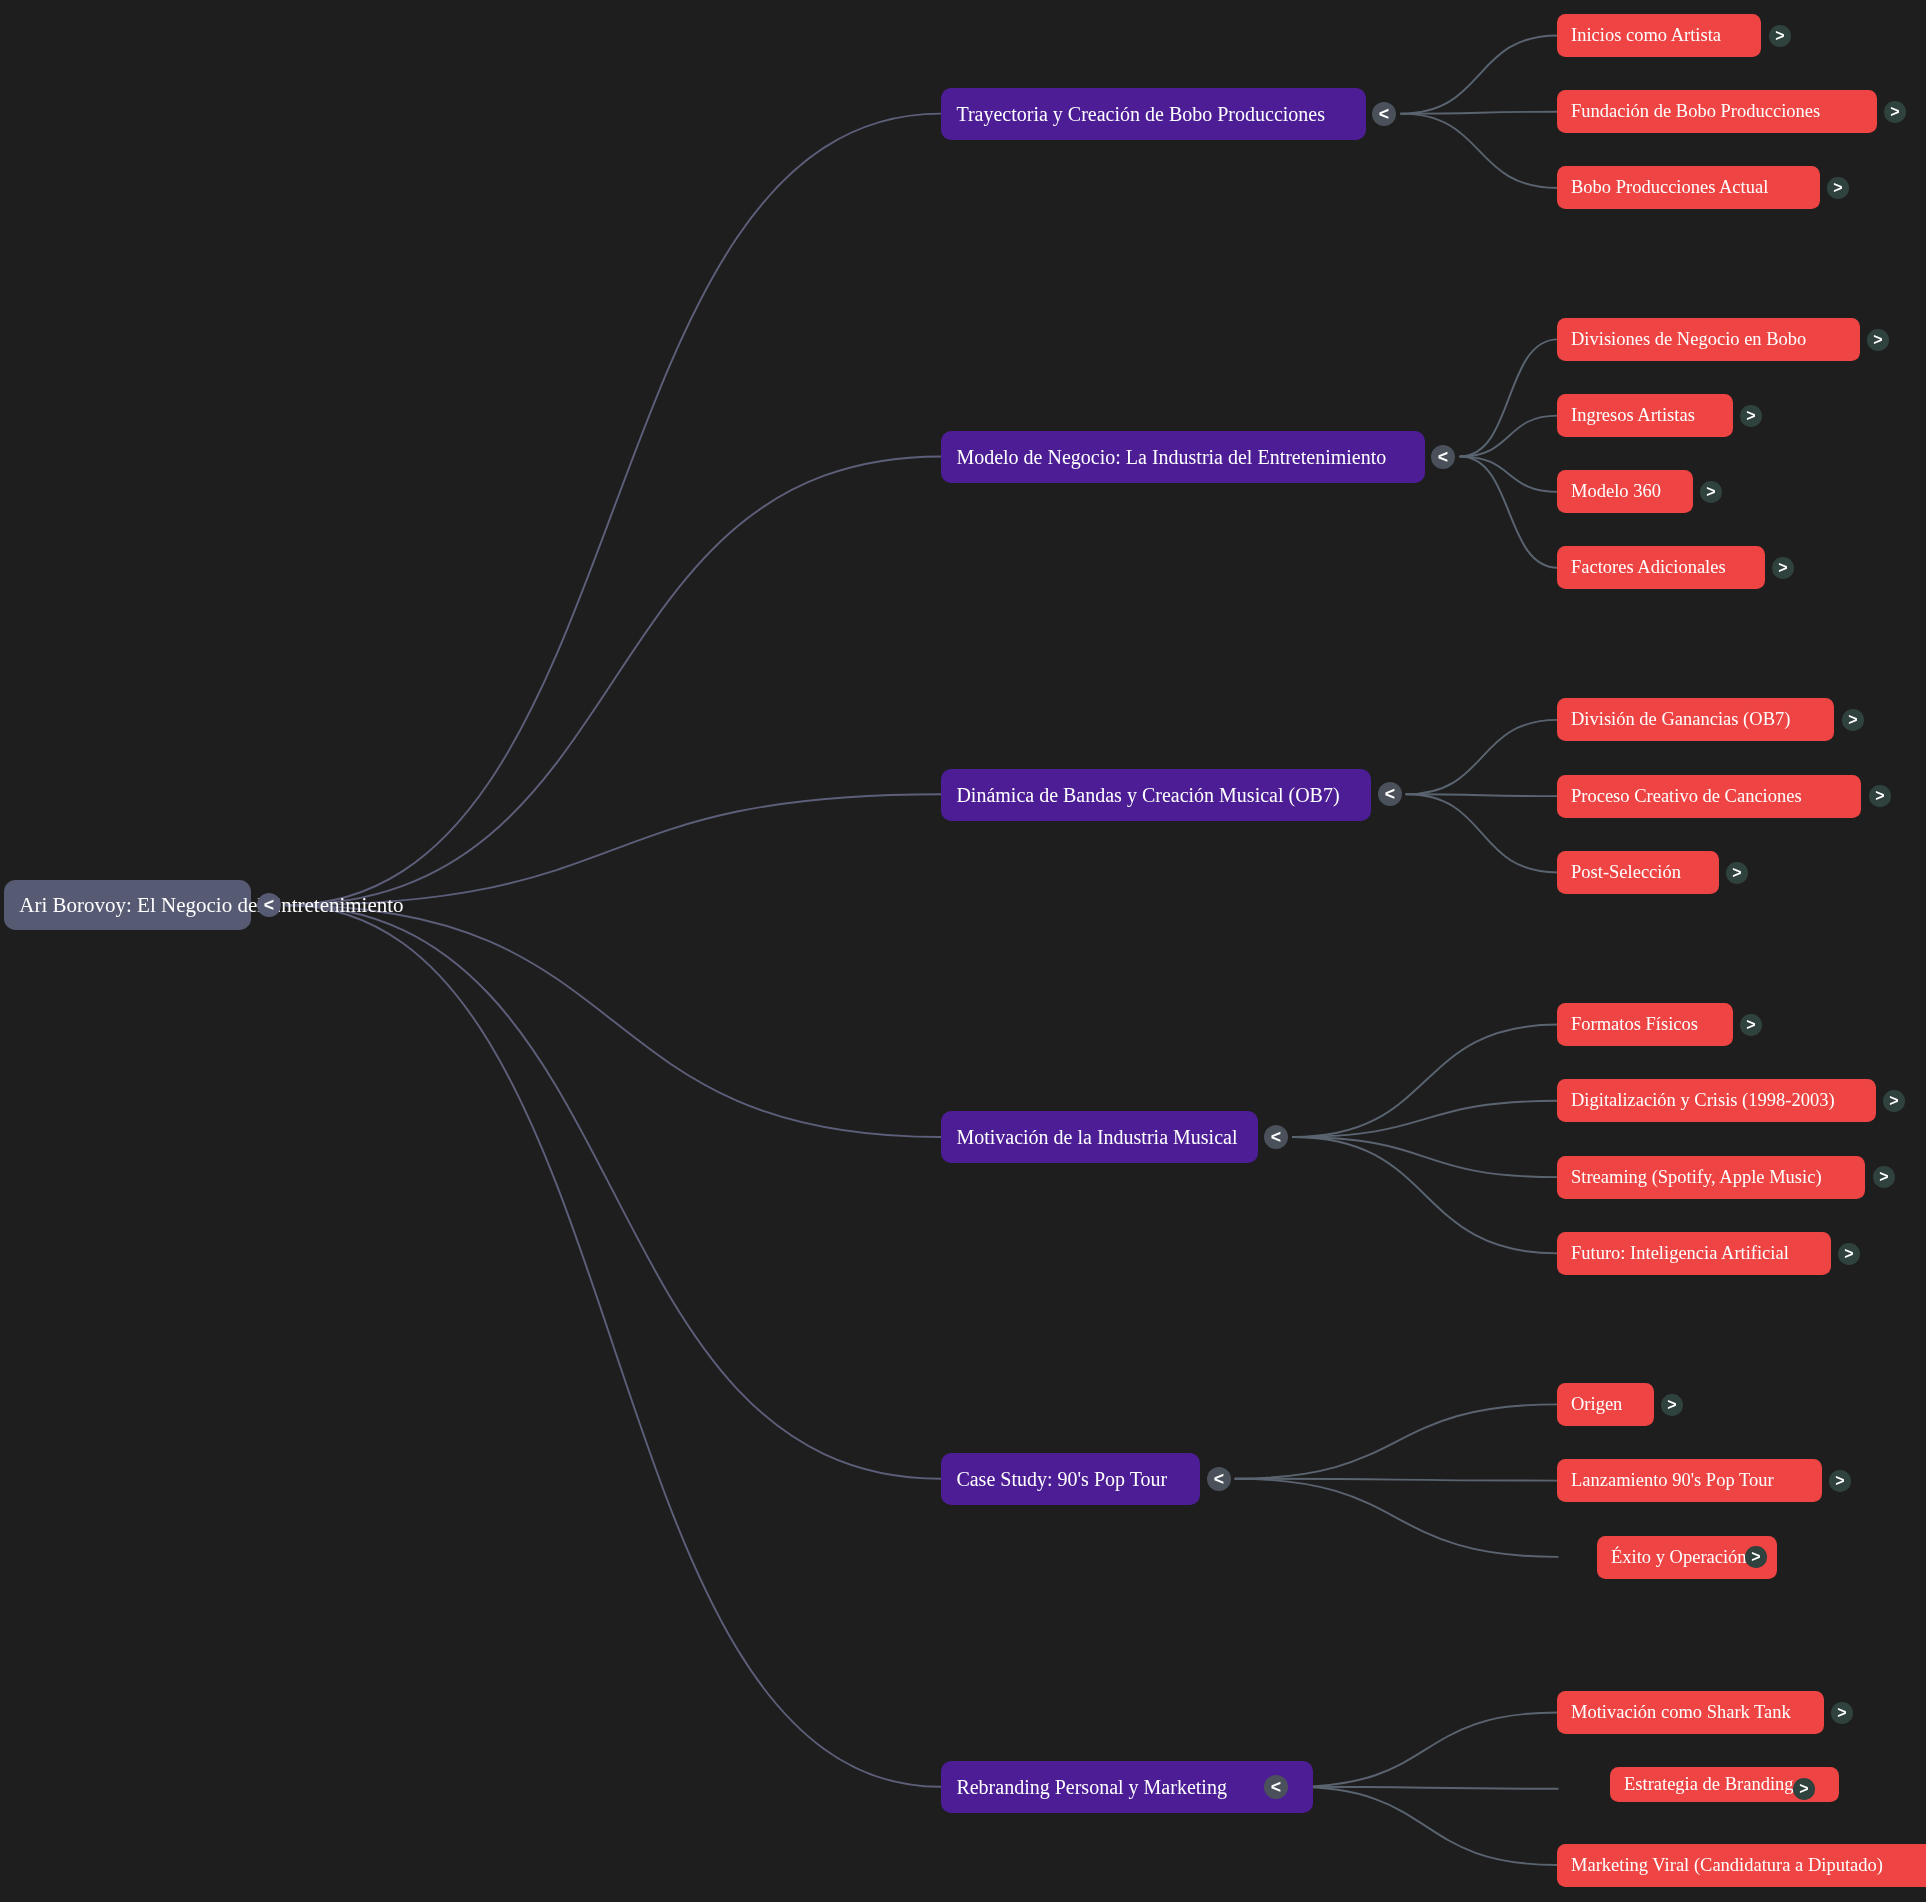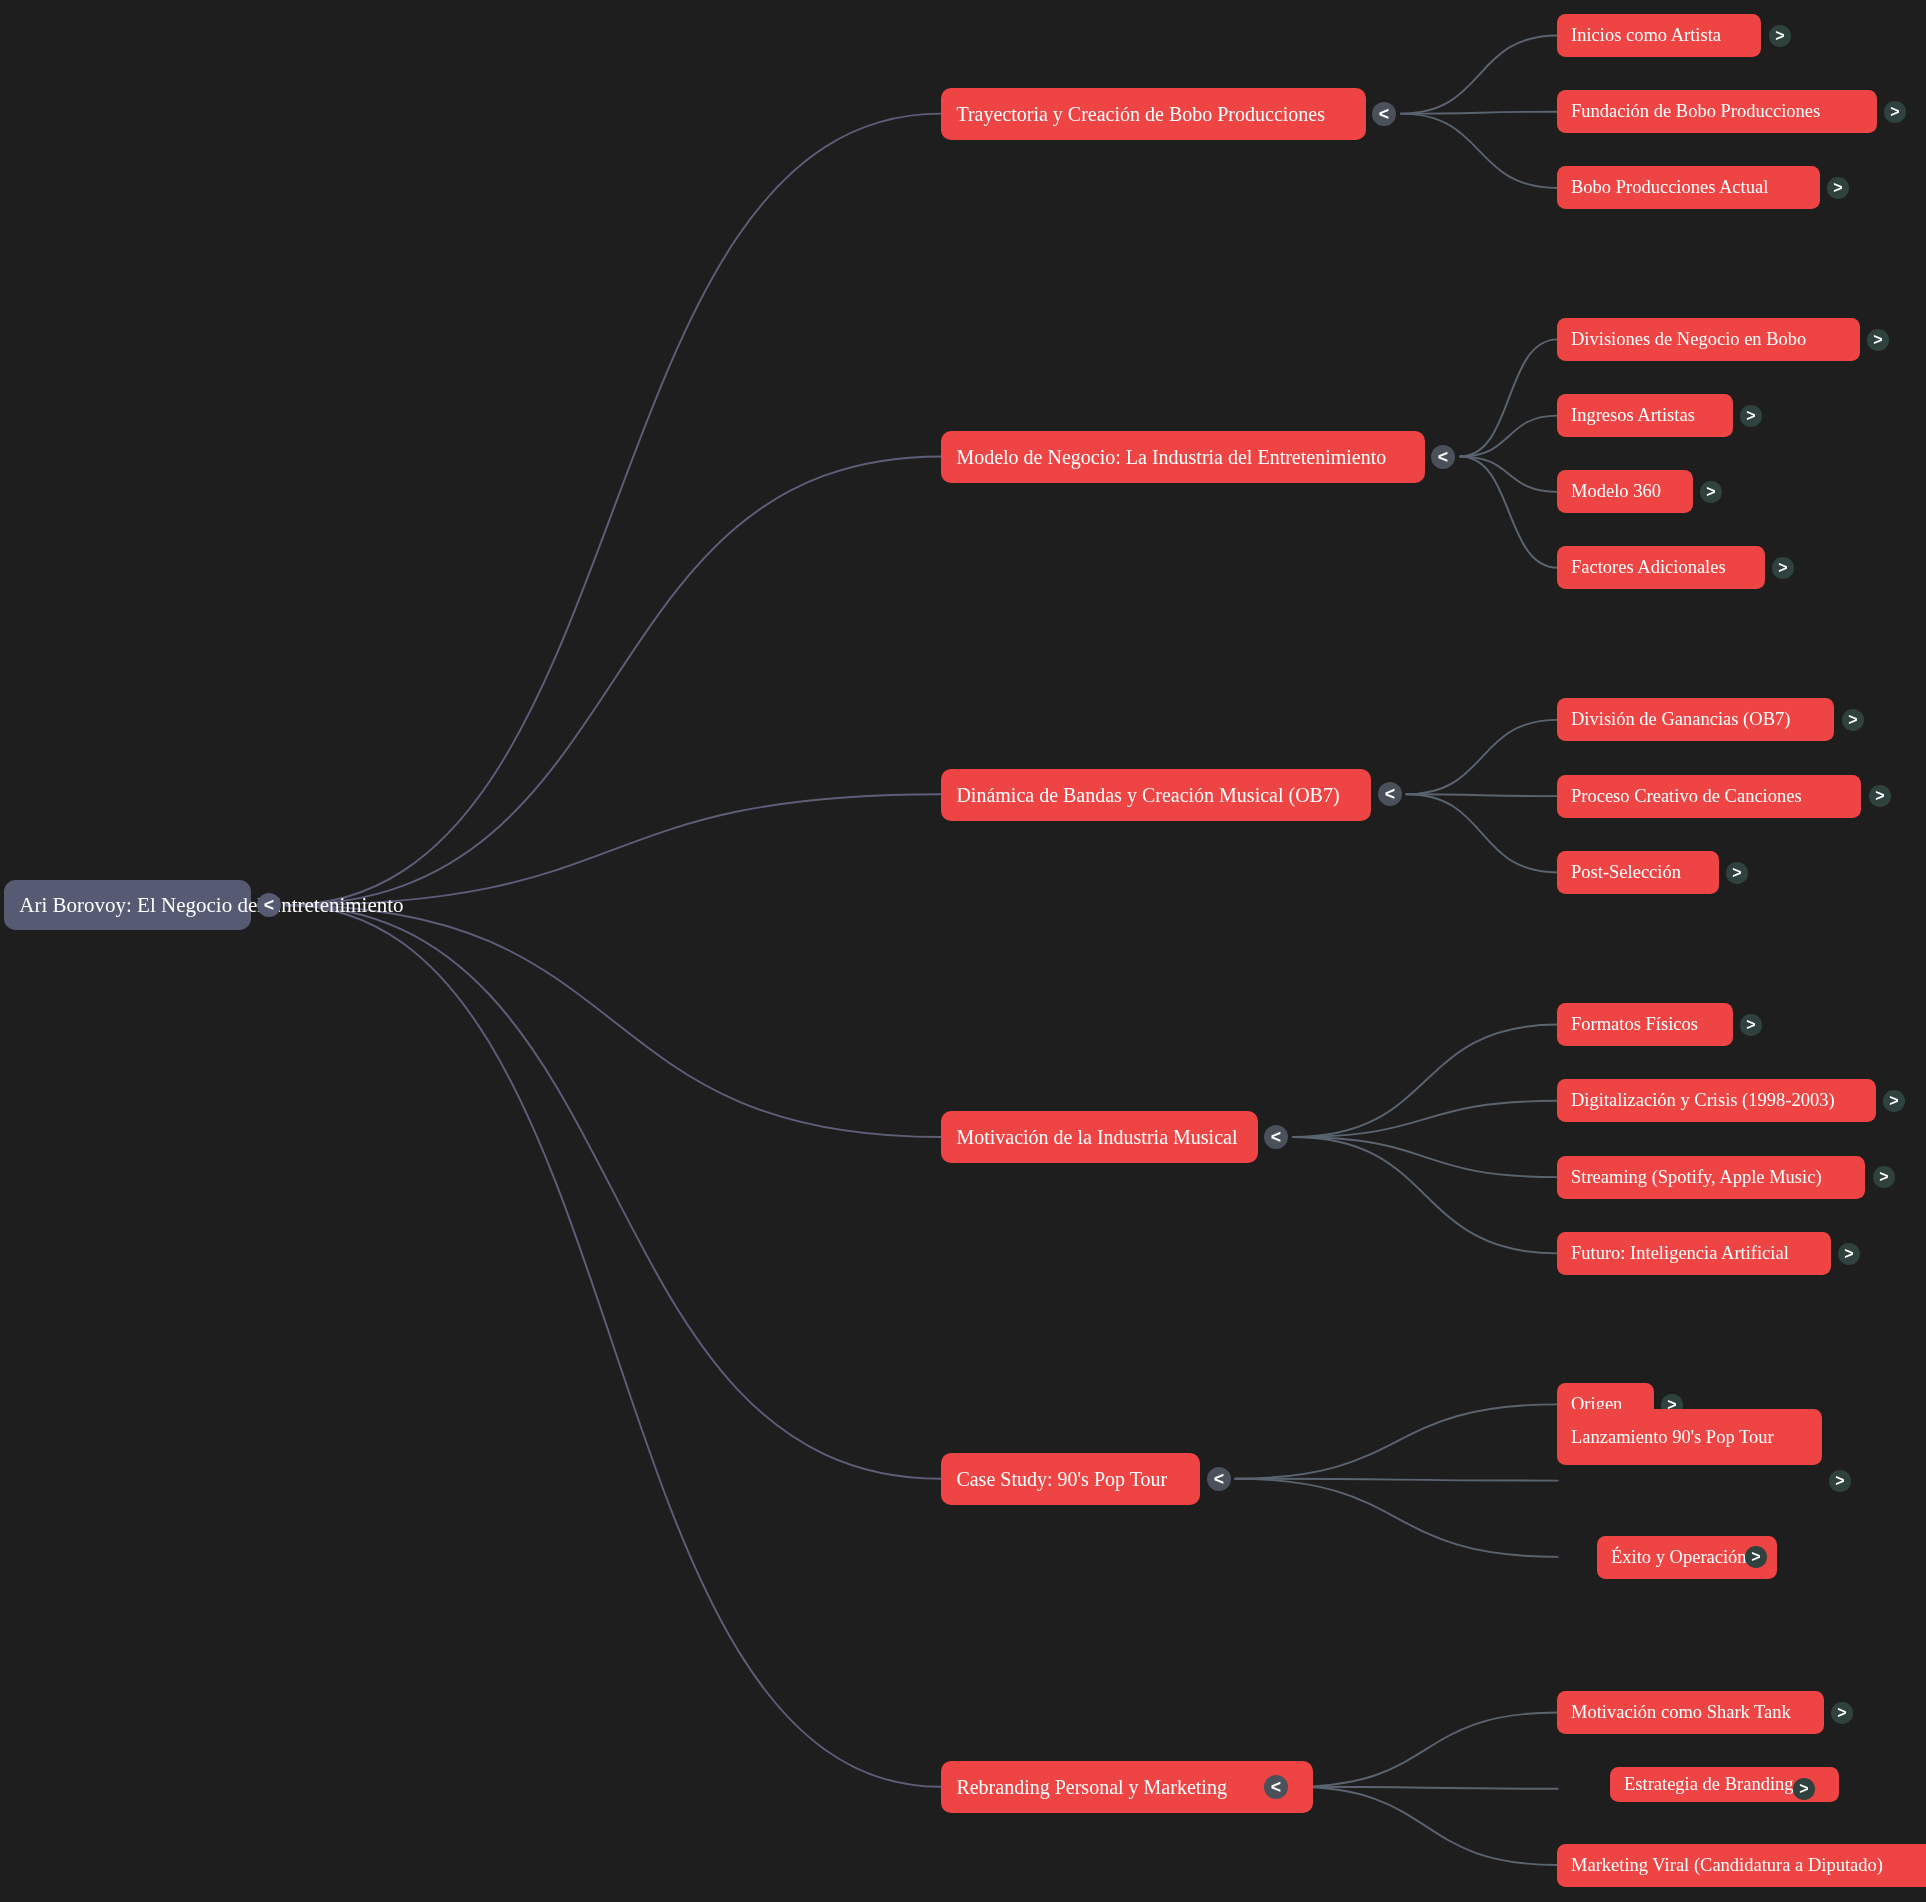--- a/index.html
+++ b/index.html
@@ -25,21 +25,21 @@
   }
   .node-label { display:block; }
 
   .node.root {
     background:#565a72;
     height:50px;
     font-size:21px;
     border-radius:11.6px;
   }
   .node.branch {
-    background:#ef4444;
+    background:#4c1d95;
     height:52px;
     font-size:20px;
   }
   .node.leaf {
     background:#ef4444;
     height:43px;
     font-size:18.5px;
     border-radius:8.5px;
     padding:0 14px;
   }
@@ -180,21 +180,21 @@
       </div>
       <div class="toggle leaf-toggle" style="left: 1838px; top: 1243px;">&gt;</div>
       <div class="node branch" style="left: 941px; top: 1453px; width: 259px; height: 52px;">
         <span class="node-label">Case Study: 90's Pop Tour</span>
       </div>
       <div class="toggle branch-toggle" style="left: 1207px; top: 1467px;">&lt;</div>
       <div class="node leaf" style="left: 1557px; top: 1383px; width: 97px; height: 43px;">
         <span class="node-label">Origen</span>
       </div>
       <div class="toggle leaf-toggle" style="left: 1661px; top: 1394px;">&gt;</div>
-      <div class="node leaf" style="left: 1557px; top: 1409px; width: 265px; height: 56px;">
+      <div class="node leaf" style="left: 1557px; top: 1459px; width: 265px; height: 43px;">
         <span class="node-label">Lanzamiento 90's Pop Tour</span>
       </div>
       <div class="toggle leaf-toggle" style="left: 1829px; top: 1470px;">&gt;</div>
       <div class="node leaf" style="left: 1557px; top: 1536px; width: 180px; height: 43px; margin-left: 40px;">
         <span class="node-label">Éxito y Operación</span>
       </div>
       <div class="toggle leaf-toggle" style="left: 1745px; top: 1546px;">&gt;</div>
       <div class="node branch" style="left: 941px; top: 1761px; width: 372px; height: 52px;">
         <span class="node-label">Rebranding Personal y Marketing</span>
       </div>

